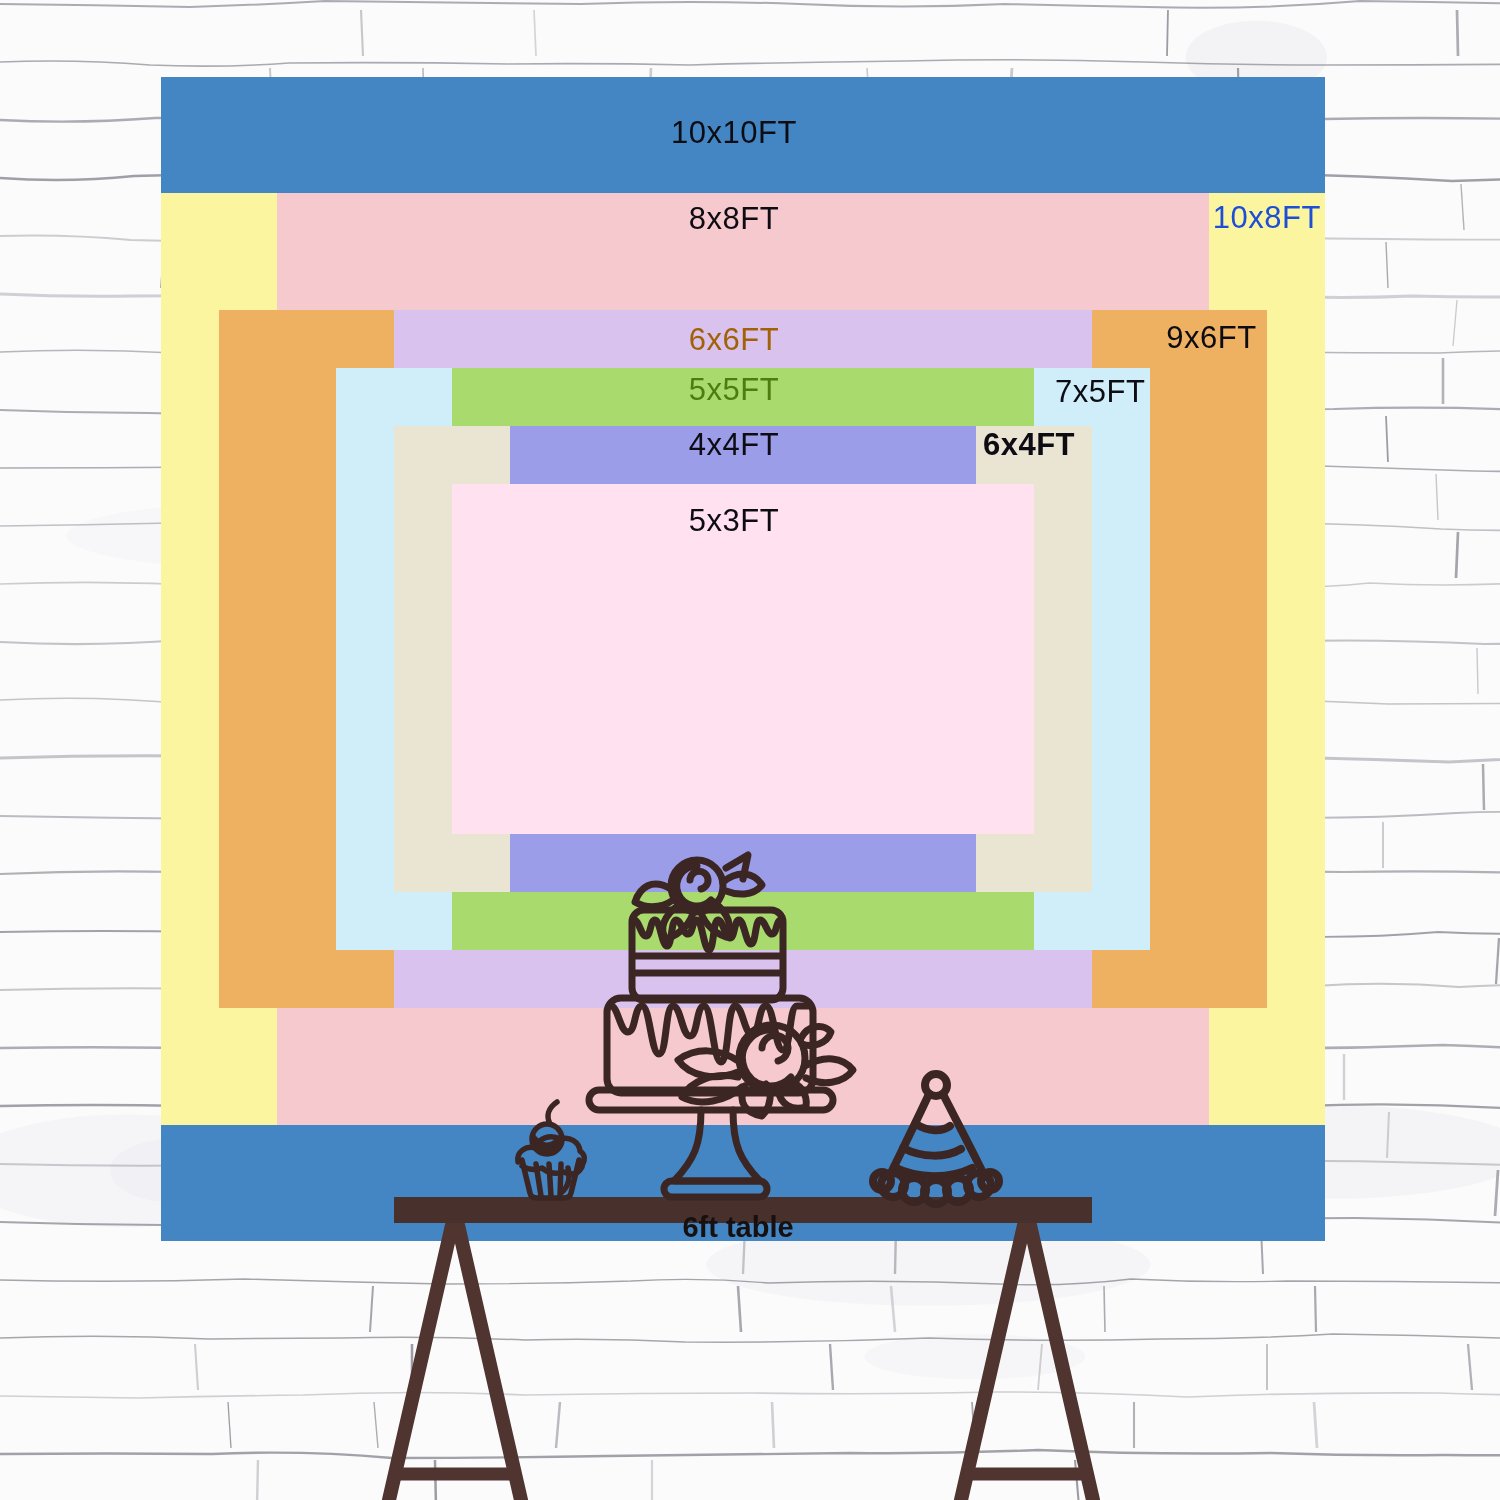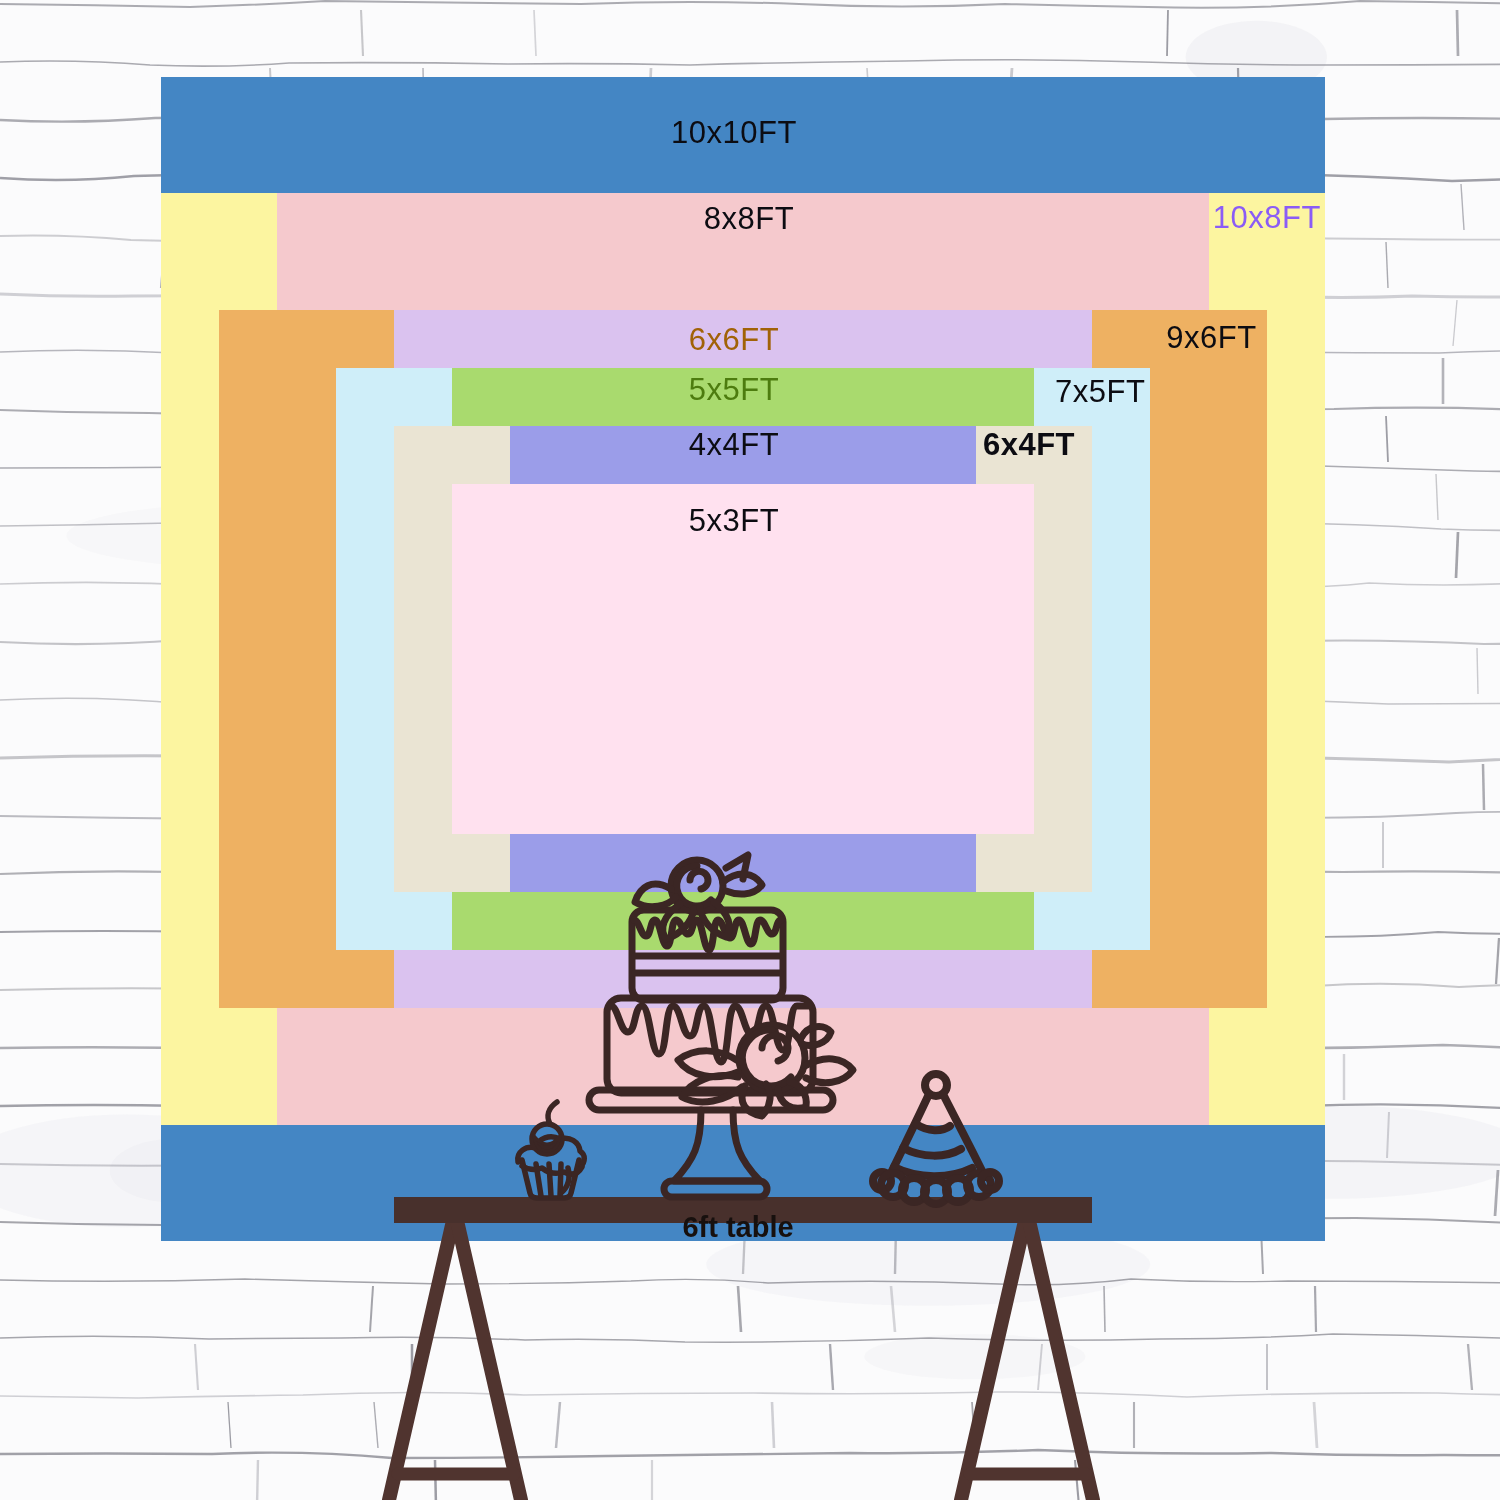--- a/index.html
+++ b/index.html
@@ -233,22 +233,22 @@
       <div class="size-rect" style="left: 161px; top: 193.4px; width: 1164px; height: 931.2px; background: rgb(252, 245, 160); z-index: 2;"></div>
       <div class="size-rect" style="left: 277.4px; top: 193.4px; width: 931.2px; height: 931.2px; background: rgb(245, 201, 205); z-index: 3;"></div>
       <div class="size-rect" style="left: 219.2px; top: 309.8px; width: 1047.6px; height: 698.4px; background: rgb(238, 177, 98); z-index: 4;"></div>
       <div class="size-rect" style="left: 393.8px; top: 309.8px; width: 698.4px; height: 698.4px; background: rgb(218, 194, 239); z-index: 5;"></div>
       <div class="size-rect" style="left: 335.6px; top: 368px; width: 814.8px; height: 582px; background: rgb(207, 238, 249); z-index: 6;"></div>
       <div class="size-rect" style="left: 452px; top: 368px; width: 582px; height: 582px; background: rgb(169, 218, 110); z-index: 7;"></div>
       <div class="size-rect" style="left: 393.8px; top: 426.2px; width: 698.4px; height: 465.6px; background: rgb(234, 228, 211); z-index: 8;"></div>
       <div class="size-rect" style="left: 510.2px; top: 426.2px; width: 465.6px; height: 465.6px; background: rgb(155, 157, 233); z-index: 9;"></div>
       <div class="size-rect" style="left: 452px; top: 484.4px; width: 582px; height: 349.2px; background: rgb(255, 225, 239); z-index: 10;"></div>
       <span class="size-label" style="left: 734px; top: 133px; color: rgb(12, 12, 18);">10x10FT</span>
-      <span class="size-label" style="left: 1266.8px; top: 218.4px; color: #8b5cf6;">10x8FT</span>
-      <span class="size-label" style="left: 734px; top: 219.4px; color: rgb(12, 12, 18); margin-left: 15px;">8x8FT</span>
+      <span class="size-label" style="left: 1266.8px; top: 218.4px; color: #1d4ed8;">10x8FT</span>
+      <span class="size-label" style="left: 734px; top: 219.4px; color: rgb(12, 12, 18);">8x8FT</span>
       <span class="size-label" style="left: 1211.5px; top: 337.8px; color: rgb(12, 12, 18);">9x6FT</span>
       <span class="size-label" style="left: 734px; top: 339.8px; color: #a16207;">6x6FT</span>
       <span class="size-label" style="left: 1100.2px; top: 392px; color: rgb(12, 12, 18);">7x5FT</span>
       <span class="size-label" style="left: 734px; top: 390px; color: #4d7c0f;">5x5FT</span>
       <span class="size-label" style="left: 1029px; top: 445.2px; color: rgb(12, 12, 18); font-weight: bold;">6x4FT</span>
       <span class="size-label" style="left: 734px; top: 445.2px; color: rgb(12, 12, 18);">4x4FT</span>
       <span class="size-label" style="left: 734px; top: 521.4px; color: rgb(12, 12, 18);">5x3FT</span>
     </div>
 
   <svg id="decor" width="1500" height="1500" viewBox="0 0 1500 1500">

